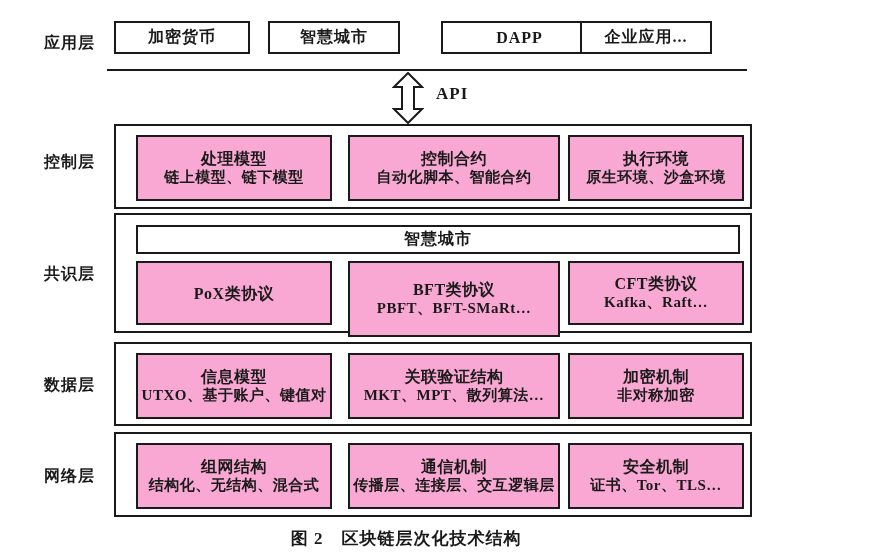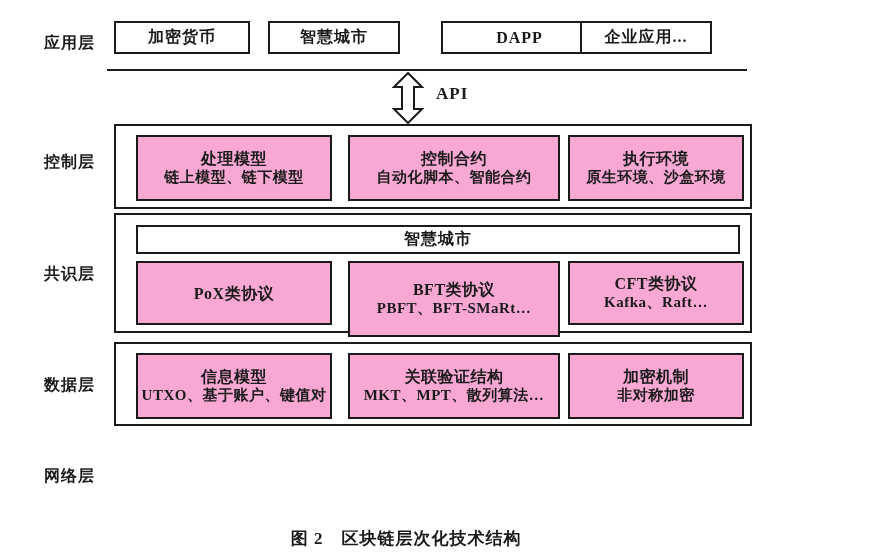--- a/index.html
+++ b/index.html
@@ -170,16 +170,30 @@
       <div class="t">关联验证结构</div>
       <div class="s">MKT、MPT、散列算法…</div>
     </div>
     <div class="inner col3 row-inner">
       <div class="t">加密机制</div>
       <div class="s">非对称加密</div>
     </div>
   </div>
 
   <div class="side-label" style="top:466px">网络层</div>
+  <div class="outer" style="top:432px;height:85px">
+    <div class="inner col1 row-inner">
+      <div class="t">组网结构</div>
+      <div class="s">结构化、无结构、混合式</div>
+    </div>
+    <div class="inner col2 row-inner">
+      <div class="t">通信机制</div>
+      <div class="s">传播层、连接层、交互逻辑层</div>
+    </div>
+    <div class="inner col3 row-inner">
+      <div class="t">安全机制</div>
+      <div class="s">证书、Tor、TLS…</div>
+    </div>
+  </div>
 
   <div class="caption">图 2　区块链层次化技术结构</div>
 
 </div>
 
 </body></html>

